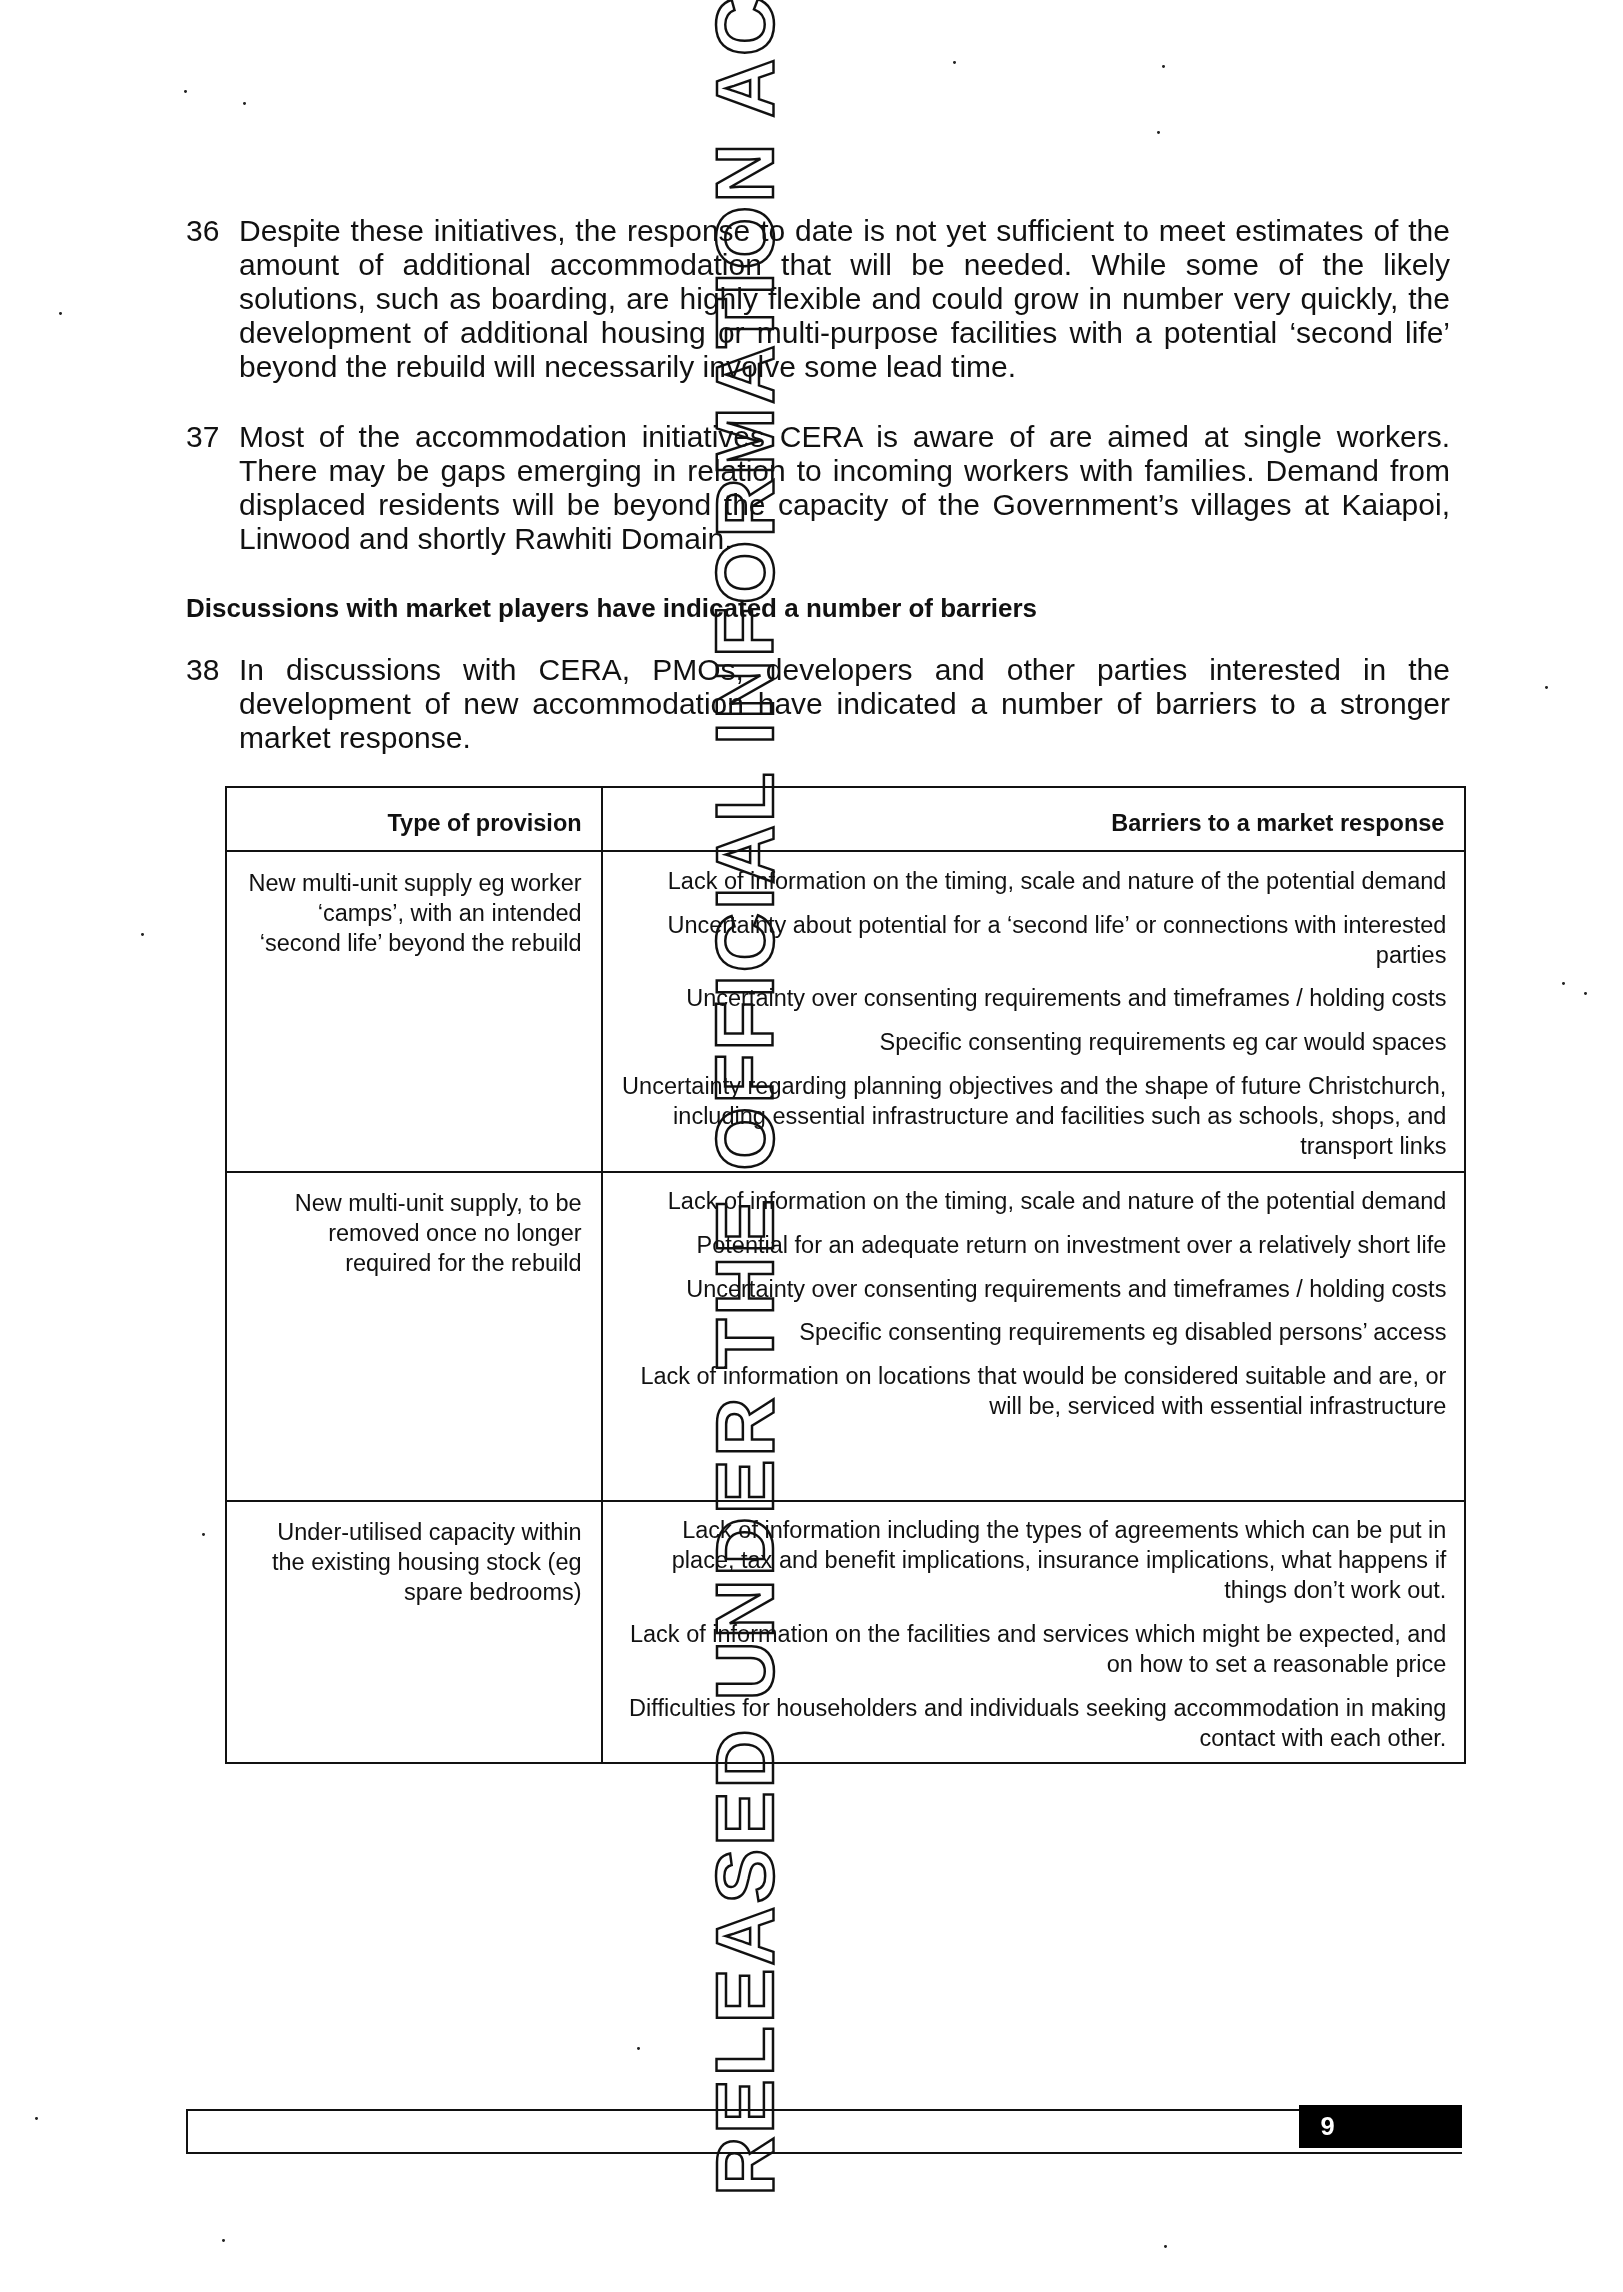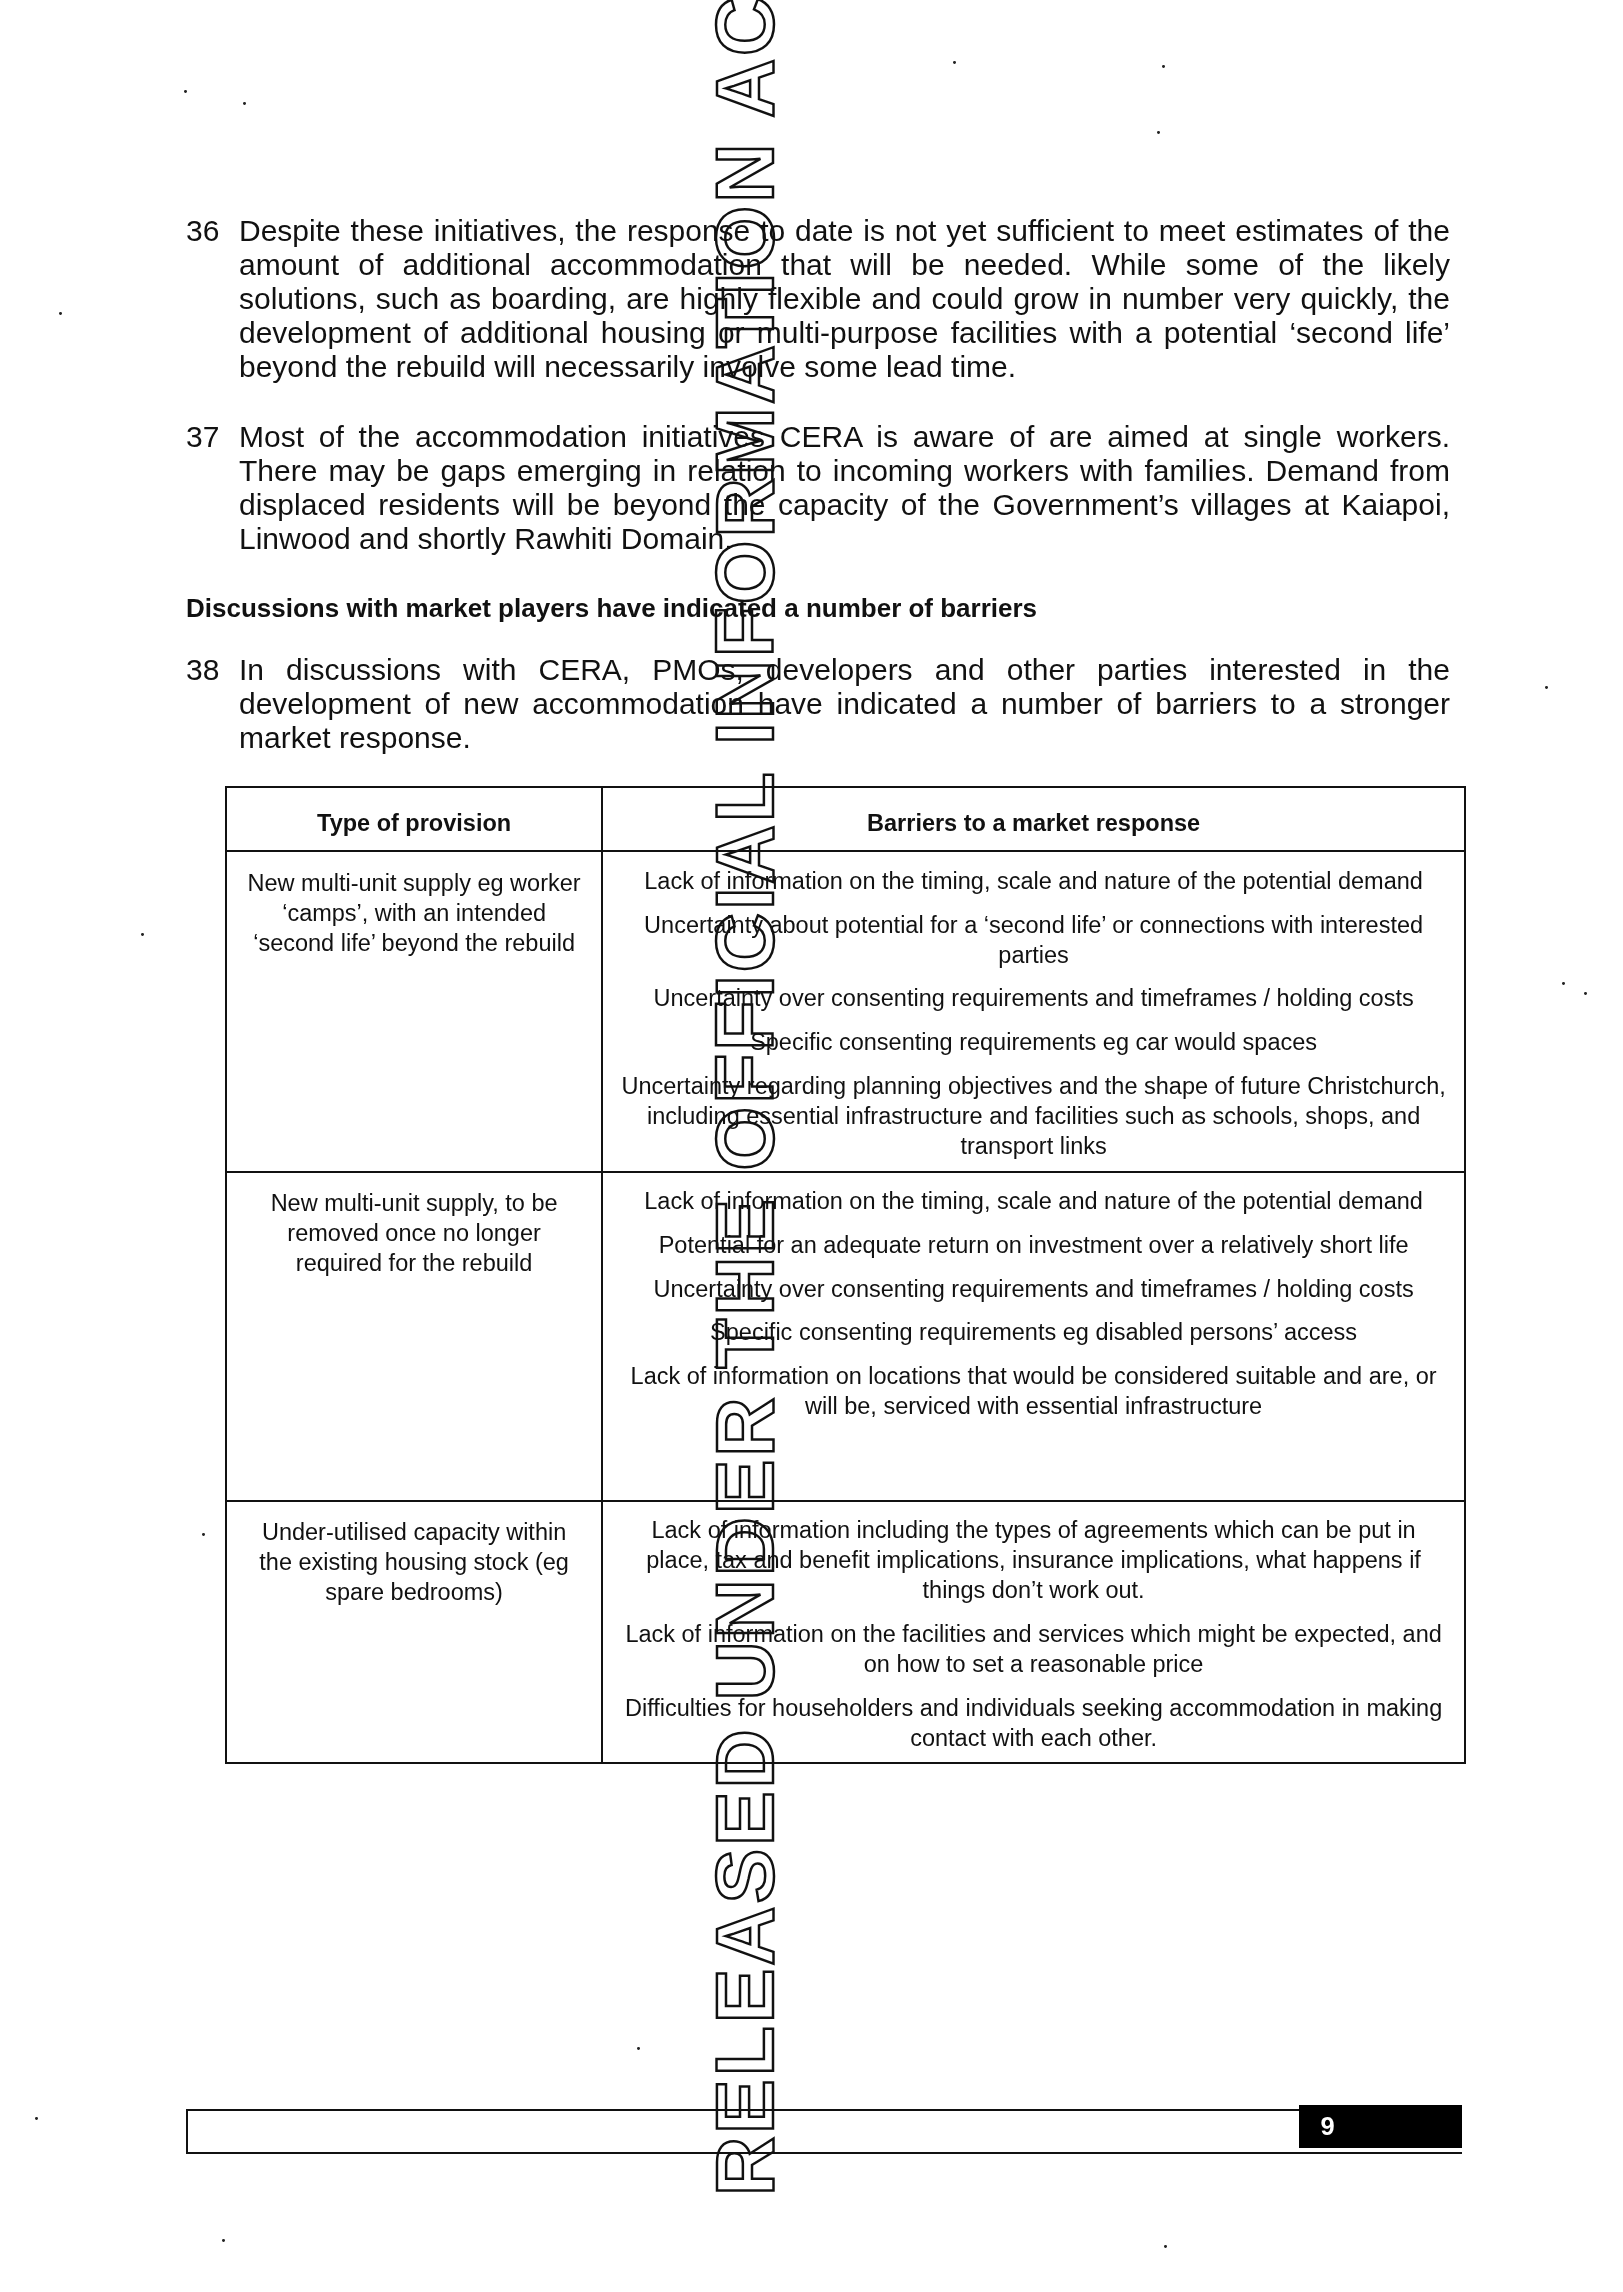--- a/index.html
+++ b/index.html
@@ -18,21 +18,21 @@
   #p38 { top: 653px; }
   .heading {
     position: absolute; left: 186px; top: 592px;
     font-size: 26px; font-weight: bold; line-height: 33px;
   }
   table.barriers {
     position: absolute; left: 225px; top: 786px; width: 1241px;
     border-collapse: collapse; font-size: 23.5px; line-height: 30px;
   }
   table.barriers th, table.barriers td {
-    border: 2px solid #111; vertical-align: top; text-align: center;
+    border: 2px solid #111; vertical-align: top; text-align: right;
   }
   table.barriers th { font-weight: bold; padding: 19.6px 19.6px 9.8px 19.6px; height: 33px; }
   table.barriers td.type { width: 335px; padding: 15.7px 19.6px 15.7px 19.6px; }
   table.barriers td.barr { padding: 13.7px 17.6px 9.8px 17.6px; border-radius: 17px; }
   .barrier-item { margin-bottom: 13.7px; }
   .barrier-item:last-child { margin-bottom: 0; }
   .footer {
     position: absolute; left: 186px; top: 2109px; width: 1274px; height: 41px;
     border-top: 2px solid #111; border-bottom: 2px solid #111; border-left: 2px solid #111;
   }

